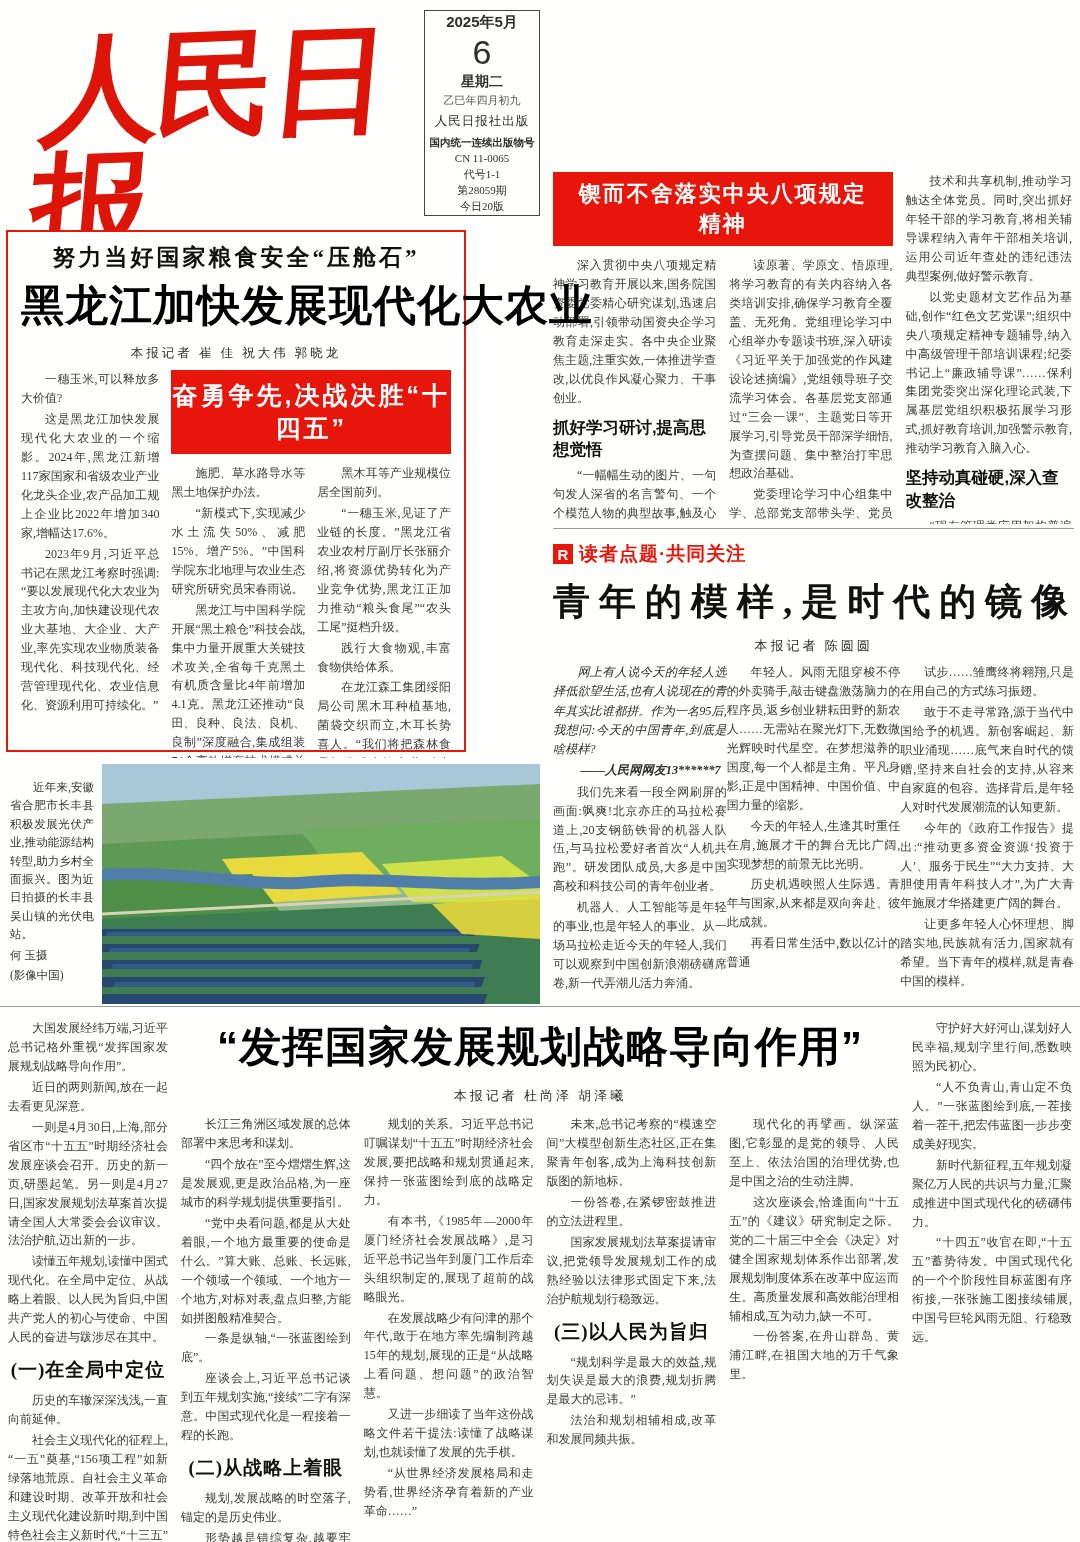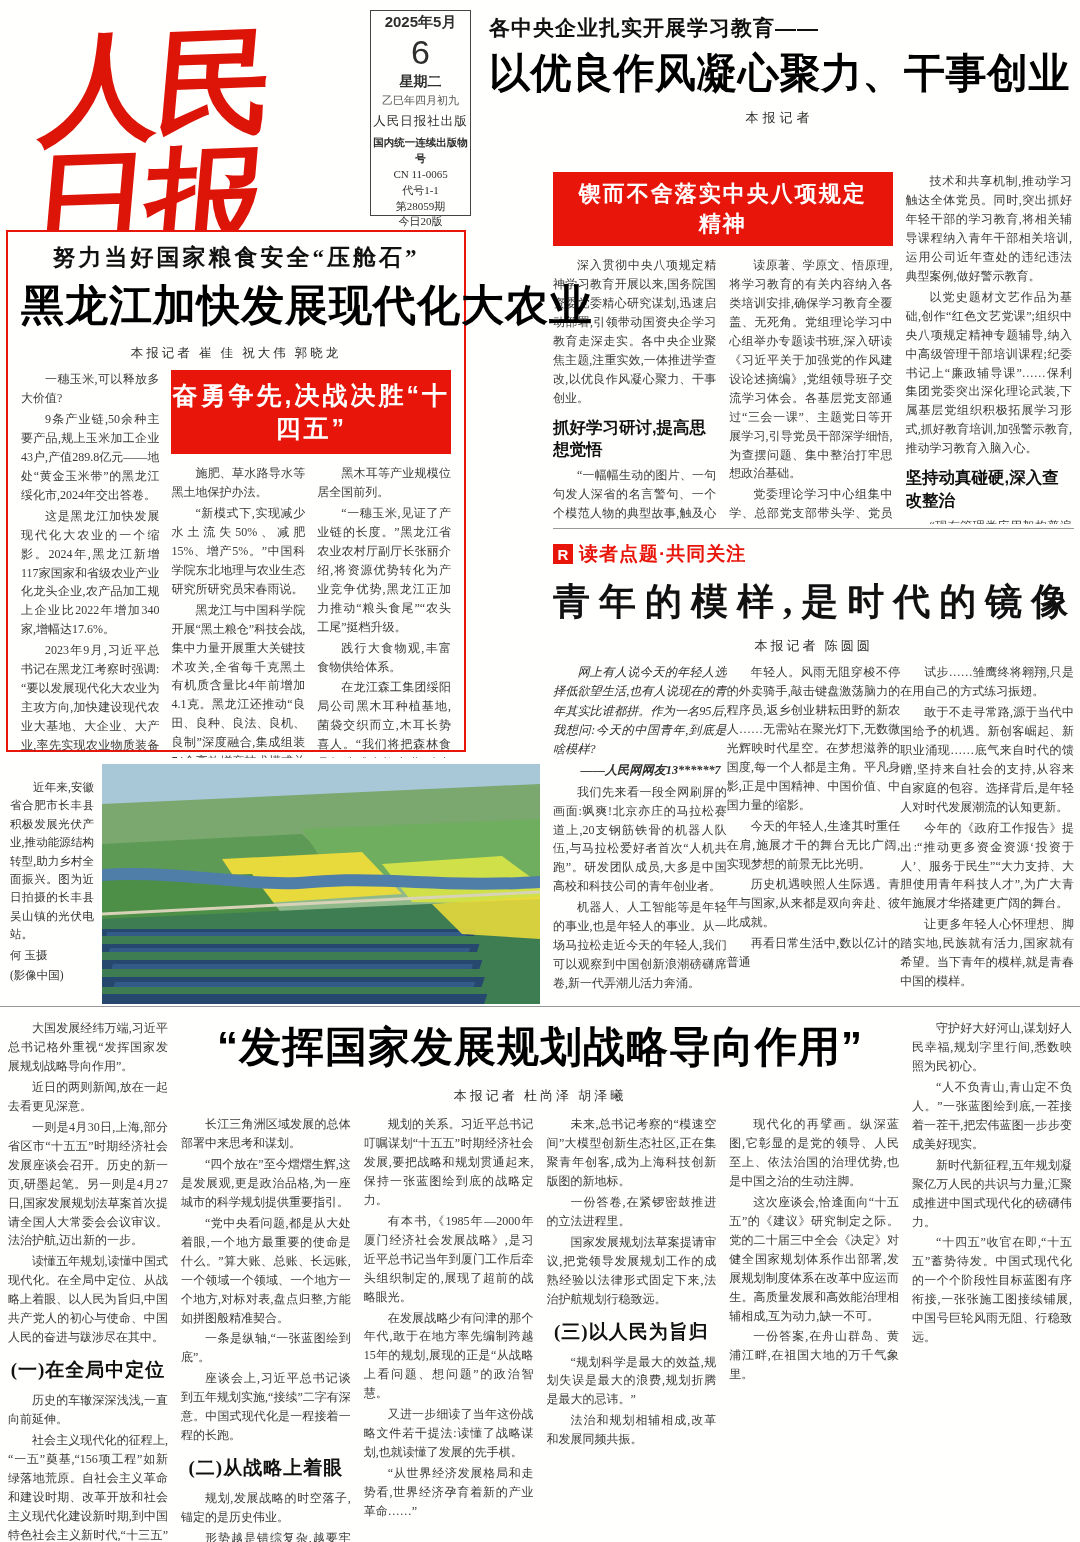--- a/index.html
+++ b/index.html
@@ -110,25 +110,20 @@
       <div class="db-day">6</div>
       <div class="db-week">星期二</div>
       <div class="db-lunar">乙巳年四月初九</div>
       <div class="db-pub">人民日报社出版</div>
       <div class="db-issn-label">国内统一连续出版物号</div>
       <div class="db-small">CN 11-0065</div>
       <div class="db-small">代号1-1</div>
       <div class="db-small">第28059期</div>
       <div class="db-small">今日20版</div>
     </div>
-    <div class="tr-article">
-      <div class="tr-kicker">各中央企业扎实开展学习教育——</div>
-      <div class="tr-headline">以优良作风凝心聚力、干事创业</div>
-      <div class="tr-byline">本报记者</div>
-    </div>
   </div>
 
   <div class="top-right-cols">
     <div class="tr-left2">
       <span class="tr-banner">锲而不舍落实中央八项规定精神</span>
       <div class="tr-left2-cols">
         <div class="trc">
             <p>深入贯彻中央八项规定精神学习教育开展以来,国务院国资委党委精心研究谋划,迅速启动部署,引领带动国资央企学习教育走深走实。各中央企业聚焦主题,注重实效,一体推进学查改,以优良作风凝心聚力、干事创业。</p>
             <h4 class="col-subhead">抓好学习研讨,提高思想觉悟</h4>
             <p>“一幅幅生动的图片、一句句发人深省的名言警句、一个个模范人物的典型故事,触及心灵。”日前,中国移动山西公司党风廉政教育展馆里,一场面向党员干部、青年员工的“云直播”正在进行。</p>
@@ -147,21 +142,20 @@
       </div>
   </div>
 
   <div class="lead-box">
     <div class="lead-kicker">努力当好国家粮食安全“压舱石”</div>
     <div class="lead-headline">黑龙江加快发展现代化大农业</div>
     <div class="lead-byline">本报记者  崔 佳  祝大伟  郭晓龙</div>
     <div class="lead-body">
       <div class="lead-c1">
           <p>一穗玉米,可以释放多大价值?</p>
-          <p>9条产业链,50余种主要产品,规上玉米加工企业43户,产值289.8亿元——地处“黄金玉米带”的黑龙江绥化市,2024年交出答卷。</p>
           <p>这是黑龙江加快发展现代化大农业的一个缩影。2024年,黑龙江新增117家国家和省级农业产业化龙头企业,农产品加工规上企业比2022年增加340家,增幅达17.6%。</p>
           <p>2023年9月,习近平总书记在黑龙江考察时强调:“要以发展现代化大农业为主攻方向,加快建设现代农业大基地、大企业、大产业,率先实现农业物质装备现代化、科技现代化、经营管理现代化、农业信息化、资源利用可持续化。”</p>
         </div>
       <div class="lead-right">
         <div class="lead-banner">奋勇争先,决战决胜“十四五”</div>
         <div class="lead-right-cols">
           <div>
               <p>施肥、草水路导水等黑土地保护办法。</p>
               <p>“新模式下,实现减少水土流失50%、减肥15%、增产5%。”中国科学院东北地理与农业生态研究所研究员宋春雨说。</p>
               <p>黑龙江与中国科学院开展“黑土粮仓”科技会战,集中力量开展重大关键技术攻关,全省每千克黑土有机质含量比4年前增加4.1克。黑龙江还推动“良田、良种、良法、良机、良制”深度融合,集成组装74个高效增产技术模式并全面推广。目前,黑龙江农业科技贡献率达70.8%。</p>

